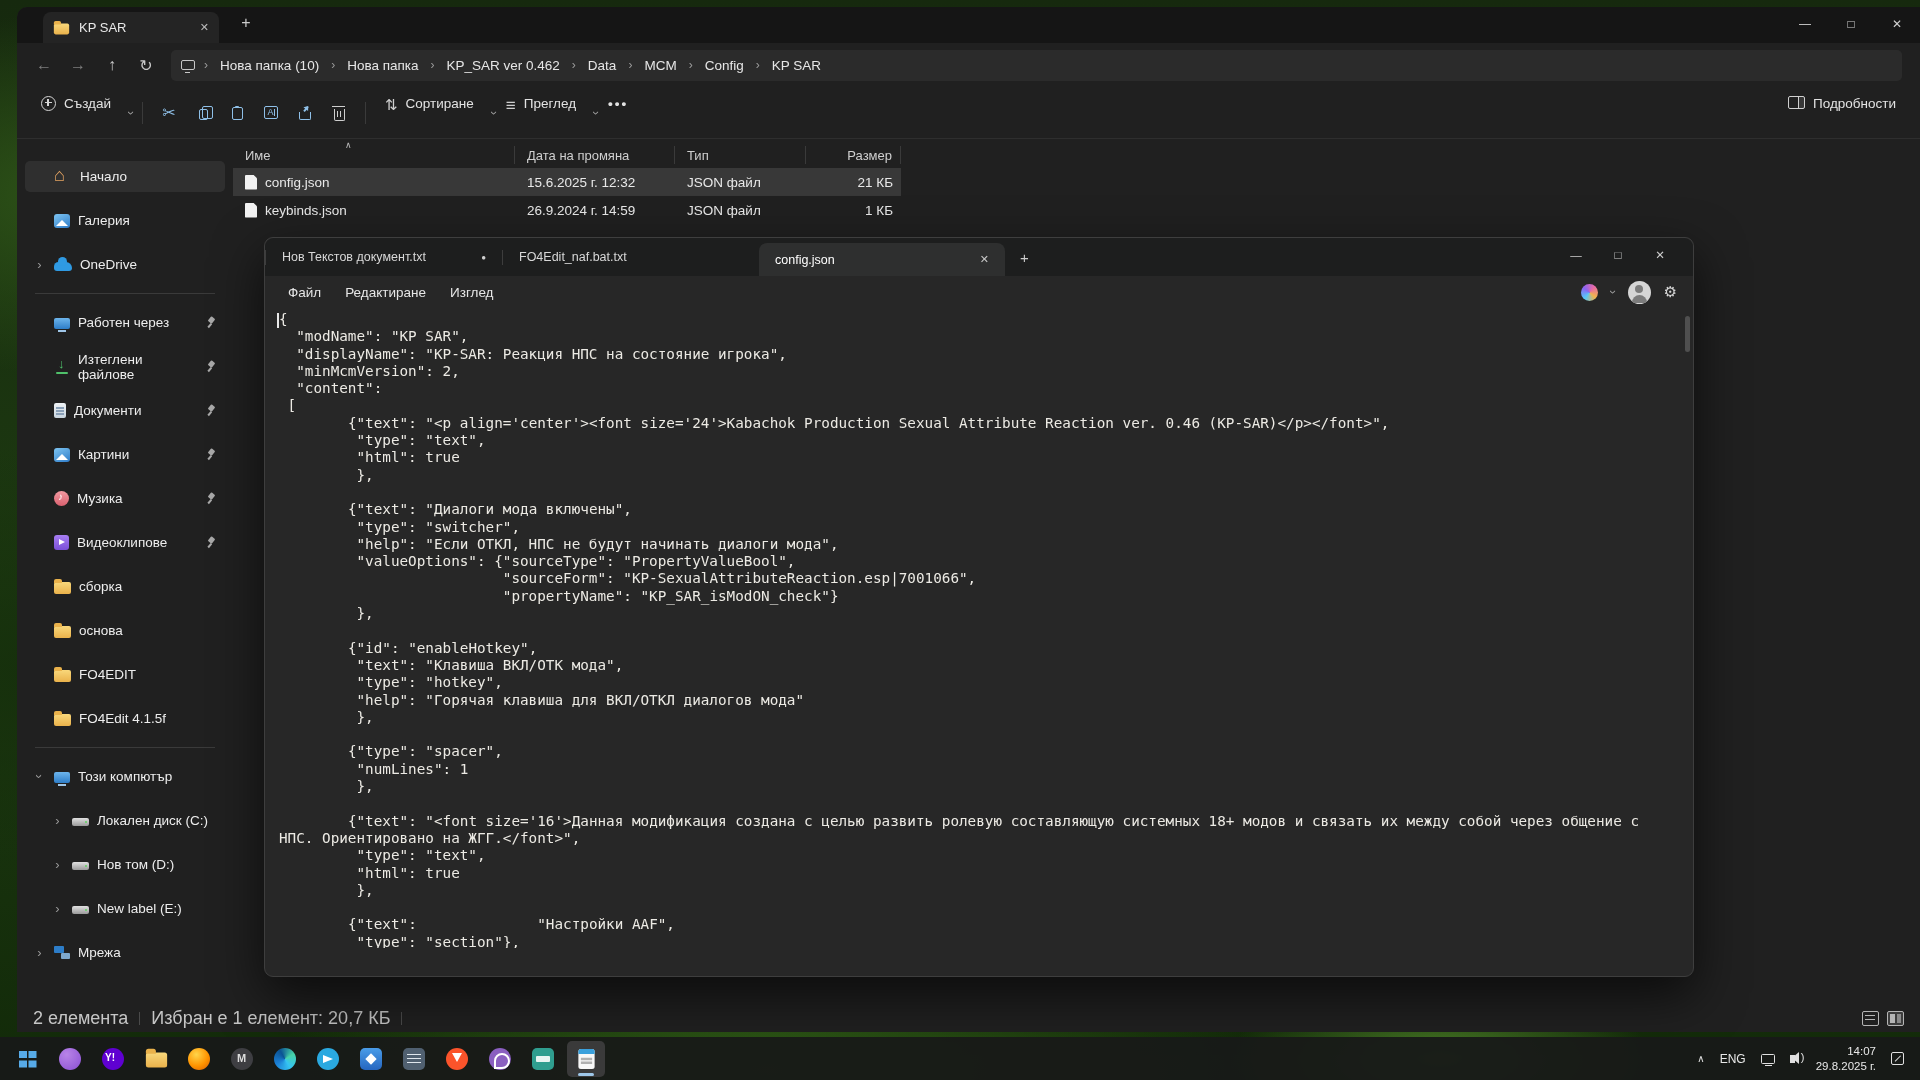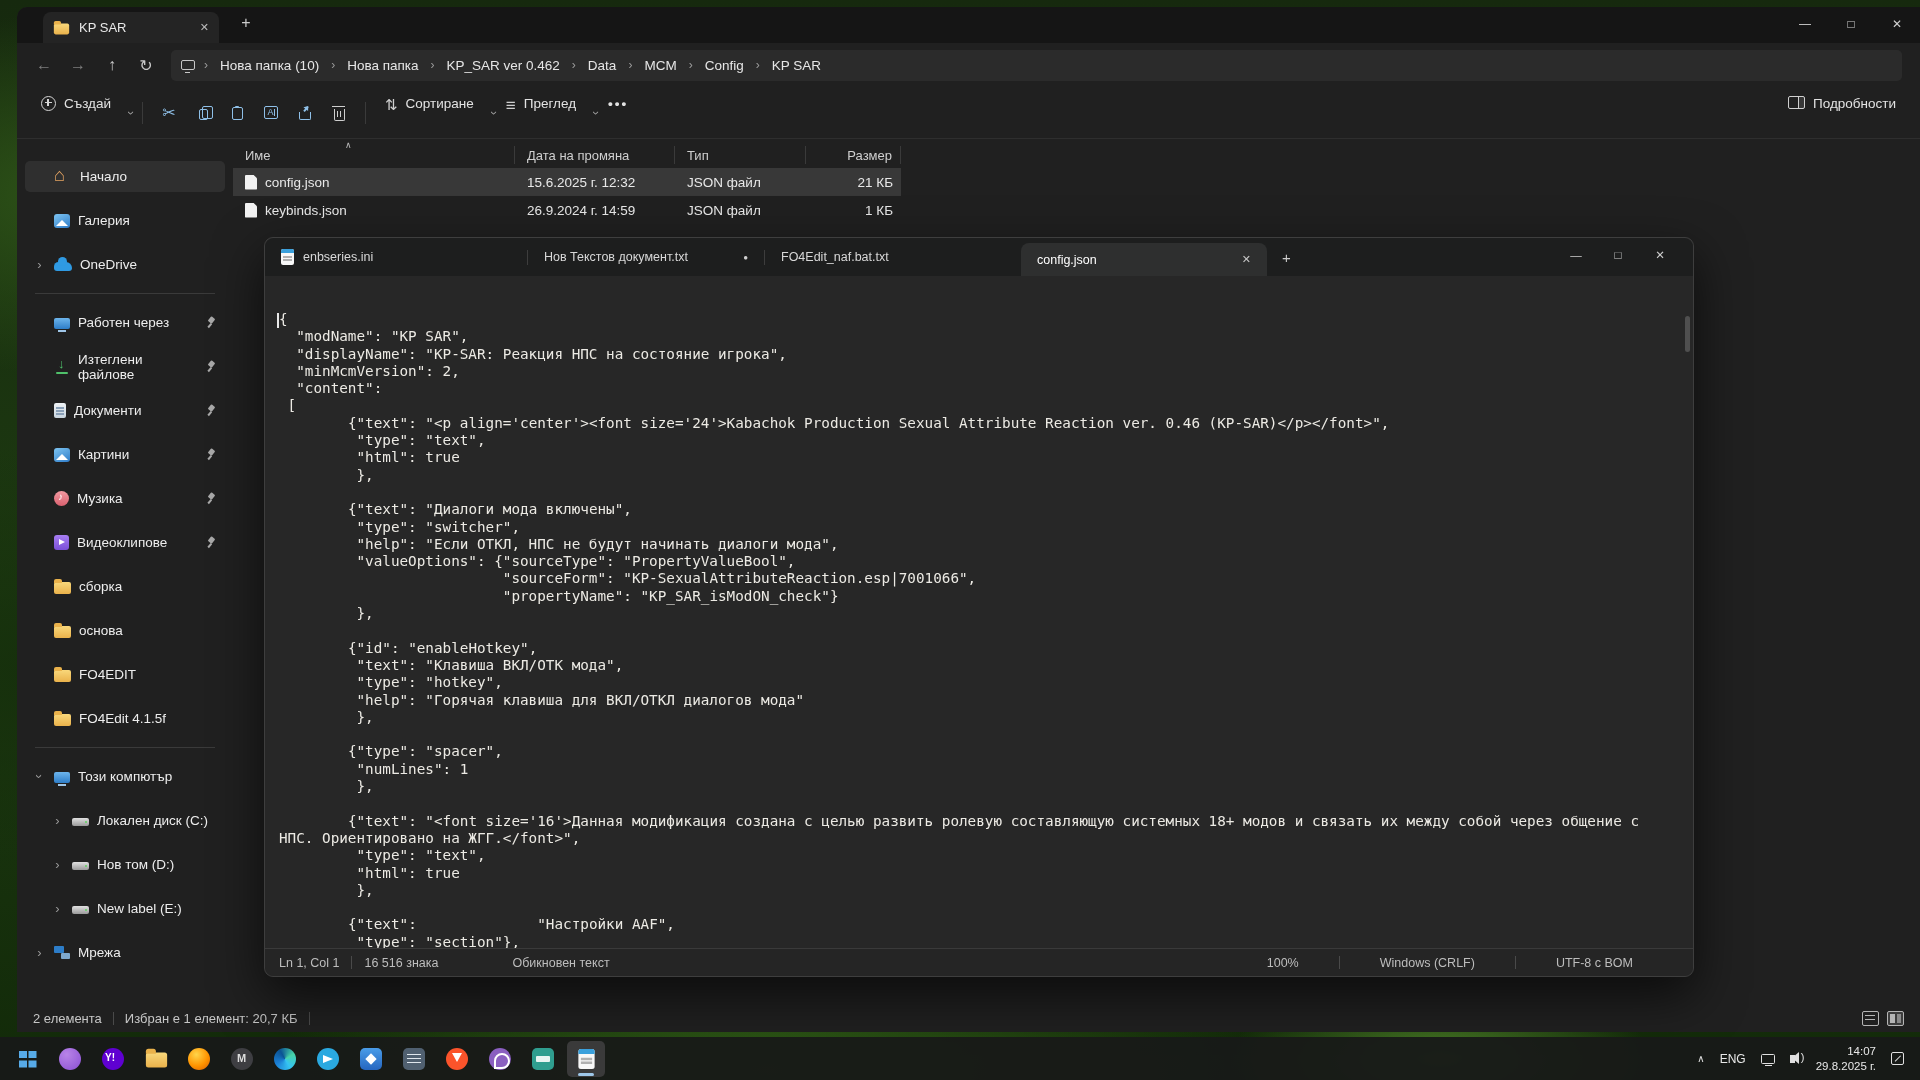--- a/index.html
+++ b/index.html
@@ -55,21 +55,21 @@
   .spin::after{content:"";position:absolute;left:4.5px;top:7px;width:1.5px;height:4.5px;background:#a8a8a8;transform:rotate(40deg)}
   .xfiles{flex:1;position:relative;padding-top:2px}
   .fhead{display:flex;height:26px;align-items:center;color:#cfcfcf;font-size:13px;width:668px;position:relative}
   .fcell{height:18px;display:flex;align-items:center;padding-left:12px;border-right:1px solid #3a3a3a}
   .c-name{width:282px}.c-date{width:160px}.c-type{width:131px}.c-size{width:95px;justify-content:flex-end;padding-right:8px}
   .hcaret{position:absolute;left:112px;top:-2px;font-size:9px;color:#b8b8b8}
   .frow{display:flex;height:28px;align-items:center;font-size:13.5px;color:#e8e8e8;width:668px}
   .frow.sel{background:#383838}
   .frow .fcell{border-right:none;height:100%;gap:8px}
   .xstatus{position:absolute;bottom:0;left:0;right:0;height:28px;display:flex;align-items:center;
-    padding:0 16px;font-size:13px;color:#c6c6c6;gap:11px;background:#202020}
+    padding:0 16px;font-size:18px;color:#c6c6c6;gap:11px;background:#202020}
   .ssep{width:1px;height:13px;background:#4a4a4a}
   .vtog{margin-left:auto;display:flex;gap:8px;align-items:center}
   .vt{width:17px;height:15px;border:1.2px solid #b5b5b5;border-radius:2px;position:relative}
   .vt1::before{content:"";position:absolute;left:2px;top:3px;width:10px;height:1.4px;background:#b5b5b5;box-shadow:0 4px 0 #b5b5b5}
   .vt2{background:#3d3d3d}
   .vt2::before{content:"";position:absolute;left:2px;top:2px;width:5px;height:9px;background:#b5b5b5}
   .vt2::after{content:"";position:absolute;right:2px;top:2px;width:4px;height:9px;background:#8a8a8a}
 
   
   .ic-folder{width:17px;height:12px;background:linear-gradient(#f9d87b,#eab24b);border-radius:2px;margin-top:2px}
@@ -418,24 +418,20 @@
       <span class="ssep"></span>
       <div class="vtog">
         <span class="vt vt1"></span>
         <span class="vt vt2"></span>
       </div>
     </div>
   </div>
 
   <div id="notepad">
     <div class="ntabs">
-      <div class="ntab t1">
-        <span class="ic ic-np"></span>
-        <span>enbseries.ini</span>
-      </div>
       <span class="ntsep"></span>
       <div class="ntab t2">
         <span>Нов Текстов документ.txt</span>
         <span class="dot">●</span>
       </div>
       <span class="ntsep"></span>
       <div class="ntab t3">
         <span>FO4Edit_naf.bat.txt</span>
       </div>
       <div class="ntab active">
@@ -443,20 +439,31 @@
         <span class="tclose">✕</span>
       </div>
       <span class="nnew">+</span>
       <div class="nwinctl">
         <span>—</span>
         <span>□</span>
         <span>✕</span>
       </div>
     </div>
 
+    <div class="nmenu">
+      <span class="mitem">Файл</span>
+      <span class="mitem">Редактиране</span>
+      <span class="mitem">Изглед</span>
+      <div class="nmright">
+        <span class="ic ic-cop"></span>
+        <span class="chevd">›</span>
+        <span class="ic ic-av"></span>
+        <span class="ic-gear">⚙</span>
+      </div>
+    </div>
 
     <div class="neditor">
       <pre>{
   "modName": "KP SAR",
   "displayName": "KP-SAR: Реакция НПС на состояние игрока",
   "minMcmVersion": 2,
   "content":
  [
         {"text": "&lt;p align='center'&gt;&lt;font size='24'&gt;Kabachok Production Sexual Attribute Reaction ver. 0.46 (KP-SAR)&lt;/p&gt;&lt;/font&gt;",
          "type": "text",
@@ -485,31 +492,20 @@
          "type": "text",
          "html": true
          },
 
         {"text":              "Настройки AAF",
          "type": "section"},</pre>
       <span class="ncursor"></span>
       <span class="nscroll"></span>
     </div>
 
-    <div class="nstatus">
-      <span>Ln 1, Col 1</span>
-      <span class="ssep"></span>
-      <span>16 516 знака</span>
-      <span class="nst-doc">Обикновен текст</span>
-      <span class="nst-zoom">100%</span>
-      <span class="ssep gap40"></span>
-      <span class="gap40">Windows (CRLF)</span>
-      <span class="ssep gap40"></span>
-      <span class="gap40">UTF-8 с BOM</span>
-    </div>
   </div>
 
   <div id="taskbar">
     <span class="tbicon">
         <span class="l-win"></span>
       </span>
     <span class="tbicon">
         <span class="l-c l-purple"></span>
       </span>
     <span class="tbicon">

